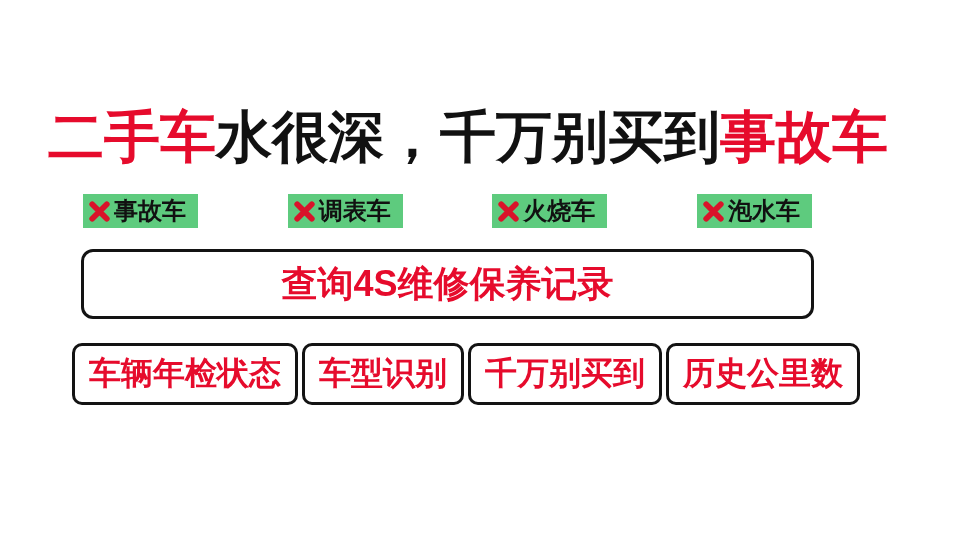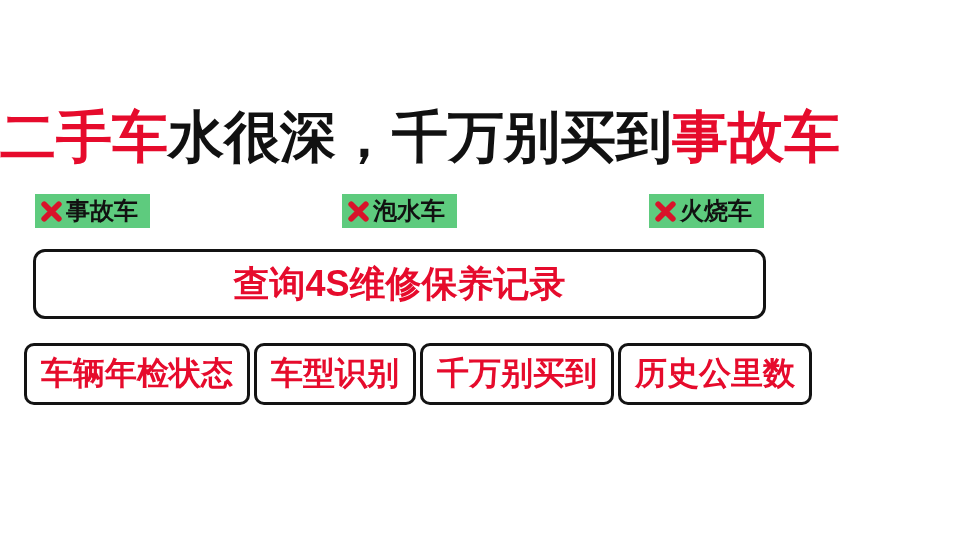--- a/index.html
+++ b/index.html
@@ -6,20 +6,21 @@
   html, body {
     width: 960px; height: 540px;
     background: #ffffff;
     font-family: "Liberation Sans", "DejaVu Sans", sans-serif;
     overflow: hidden;
   }
   .page {
     position: relative;
     width: 796px; height: 540px;
     background: #ffffff;
+    margin-left: 48px;
   }
   
   .headline {
     position: absolute;
     top: 100px; left: 0;
     width: 100%;
     text-align: center;
     font-size: 56px;
     font-weight: 800;
     color: #111111;
@@ -108,27 +109,33 @@
     <span class="tag">
       <svg class="x-icon" viewBox="0 0 24 24">
           <path d="M5 5 L19 19 M19 5 L5 19" stroke="#d9132a" stroke-width="5.5" stroke-linecap="round" fill="none"></path>
         </svg>
       <span>事故车</span>
     </span>
     <span class="tag">
       <svg class="x-icon" viewBox="0 0 24 24">
           <path d="M5 5 L19 19 M19 5 L5 19" stroke="#d9132a" stroke-width="5.5" stroke-linecap="round" fill="none"></path>
         </svg>
-      <span>泡水车</span>
+      <span>调表车</span>
     </span>
     <span class="tag">
       <svg class="x-icon" viewBox="0 0 24 24">
           <path d="M5 5 L19 19 M19 5 L5 19" stroke="#d9132a" stroke-width="5.5" stroke-linecap="round" fill="none"></path>
         </svg>
       <span>火烧车</span>
+    </span>
+    <span class="tag">
+      <svg class="x-icon" viewBox="0 0 24 24">
+          <path d="M5 5 L19 19 M19 5 L5 19" stroke="#d9132a" stroke-width="5.5" stroke-linecap="round" fill="none"></path>
+        </svg>
+      <span>泡水车</span>
     </span>
   </div>
 
   <div class="primary-row">
     <div class="btn-primary">查询4S维修保养记录</div>
   </div>
 
   <div class="secondary-row">
     <div class="btn-secondary">车辆年检状态</div>
     <div class="btn-secondary narrow">车型识别</div>

